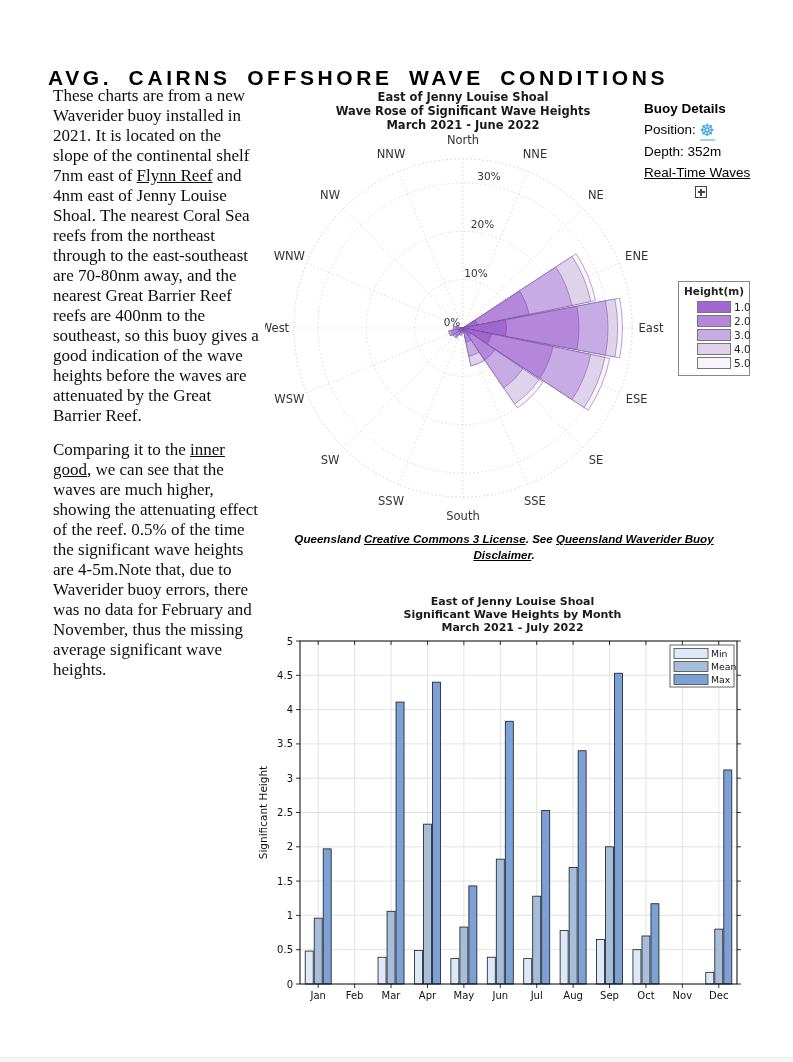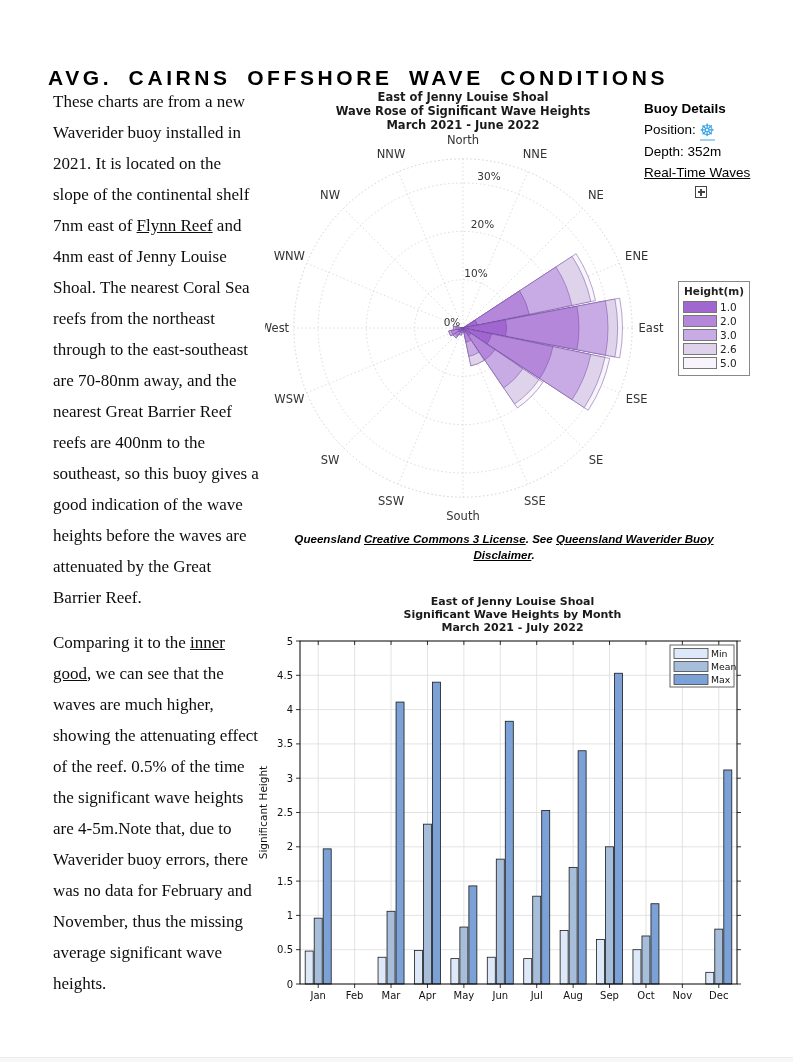--- a/index.html
+++ b/index.html
@@ -7,32 +7,32 @@
     width:793px;height:1062px;position:relative;background:#ffffff;
     font-family:"Liberation Sans",sans-serif;color:#111;overflow:hidden;
   }
   .page-title{
     position:absolute;left:48px;top:52px;width:700px;
     font-size:21px;font-weight:bold;letter-spacing:3.6px;word-spacing:7px;
     color:#000;white-space:nowrap;
   }
   .text-col{
     position:absolute;left:53px;top:86px;width:208px;
-    font-family:"Liberation Serif",serif;font-size:17px;line-height:31px;color:#0d0d0d;
+    font-family:"Liberation Serif",serif;font-size:17px;line-height:20px;color:#0d0d0d;
   }
   .text-col p{margin:0 0 14px 0;}
   .link{text-decoration:underline;cursor:pointer;}
   .rose-wrap{position:absolute;left:265px;top:88px;width:480px;height:440px;}
   .rose-legend{
     position:absolute;left:678px;top:281px;width:66px;background:#fff;
     border:1px solid #888;padding:3px 2px 4px 2px;z-index:5;
     font-family:"DejaVu Sans",sans-serif;
   }
   .rose-legend-title{font-size:10.5px;font-weight:bold;color:#222;text-align:center;margin-bottom:4px;}
-  .rose-legend-row{display:flex;align-items:flex-end;margin:2px 2px;}
+  .rose-legend-row{display:flex;align-items:flex-end;margin:2px 16px;}
   .rose-legend-swatch{width:32px;height:10px;border:1px solid #777;flex:0 0 auto;}
   .rose-legend-label{font-size:10.5px;color:#222;margin-left:3px;}
   .buoy{
     position:absolute;left:633px;top:98px;width:114px;
     font-size:13.5px;line-height:21px;color:#000;z-index:5;margin-left:11px;
   }
   .buoy-heading{font-weight:bold;font-size:13.5px;}
   .helm-icon{
     color:#2d9fe8;font-size:17px;line-height:17px;display:inline-block;
     border-bottom:2px solid #9fd0f5;vertical-align:-2px;cursor:pointer;
@@ -181,21 +181,21 @@
       <div class="rose-legend-row">
         <span class="rose-legend-swatch" style="background: rgb(180, 135, 218);"></span>
         <span class="rose-legend-label">2.0</span>
       </div>
       <div class="rose-legend-row">
         <span class="rose-legend-swatch" style="background: rgb(200, 171, 228);"></span>
         <span class="rose-legend-label">3.0</span>
       </div>
       <div class="rose-legend-row">
         <span class="rose-legend-swatch" style="background: rgb(222, 211, 235);"></span>
-        <span class="rose-legend-label">2.6</span>
+        <span class="rose-legend-label">4.0</span>
       </div>
       <div class="rose-legend-row">
         <span class="rose-legend-swatch" style="background: rgb(247, 244, 251);"></span>
         <span class="rose-legend-label">5.0</span>
       </div>
     </div>
 </div>
 
 <div class="buoy">
   <div class="buoy-heading">Buoy Details</div>

